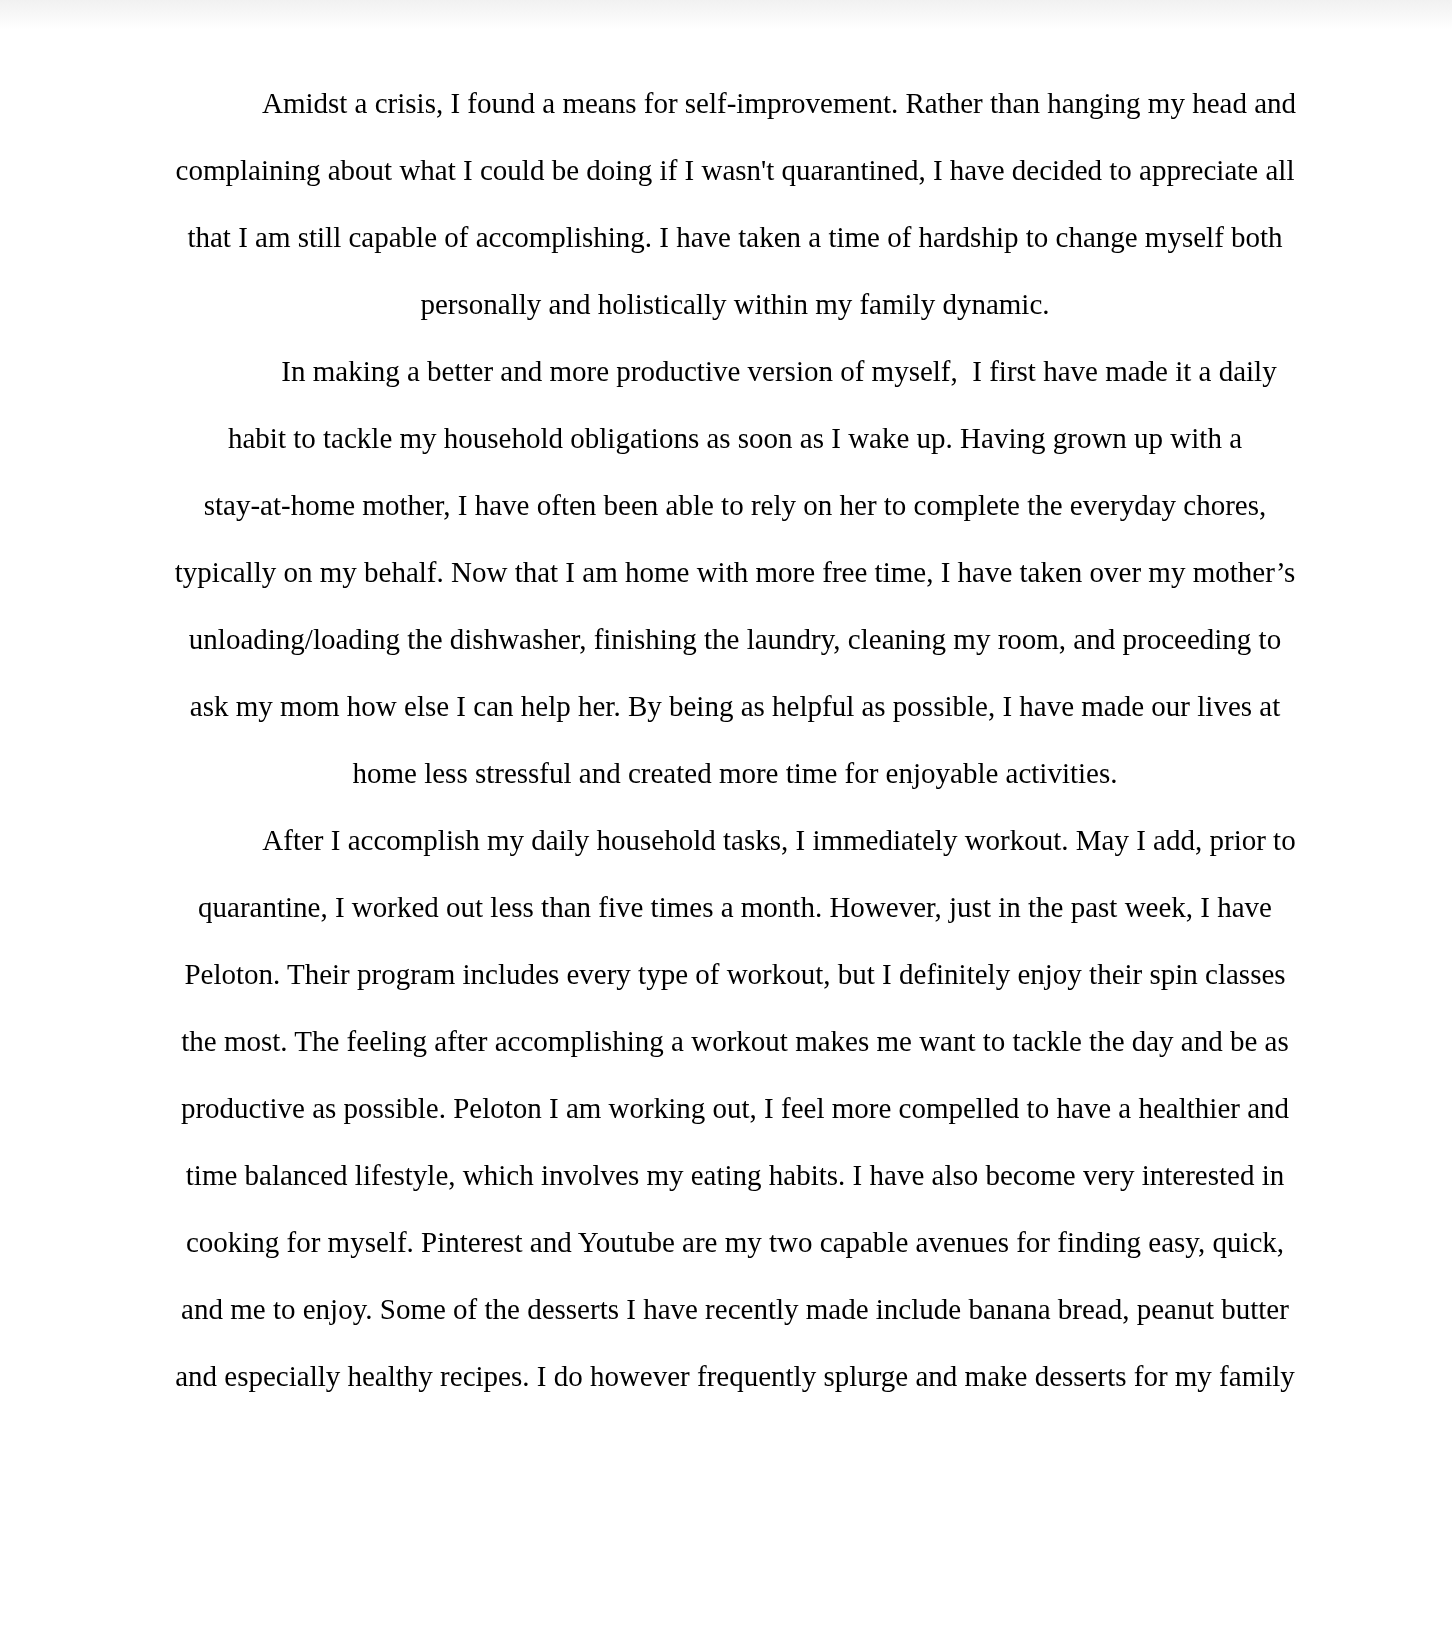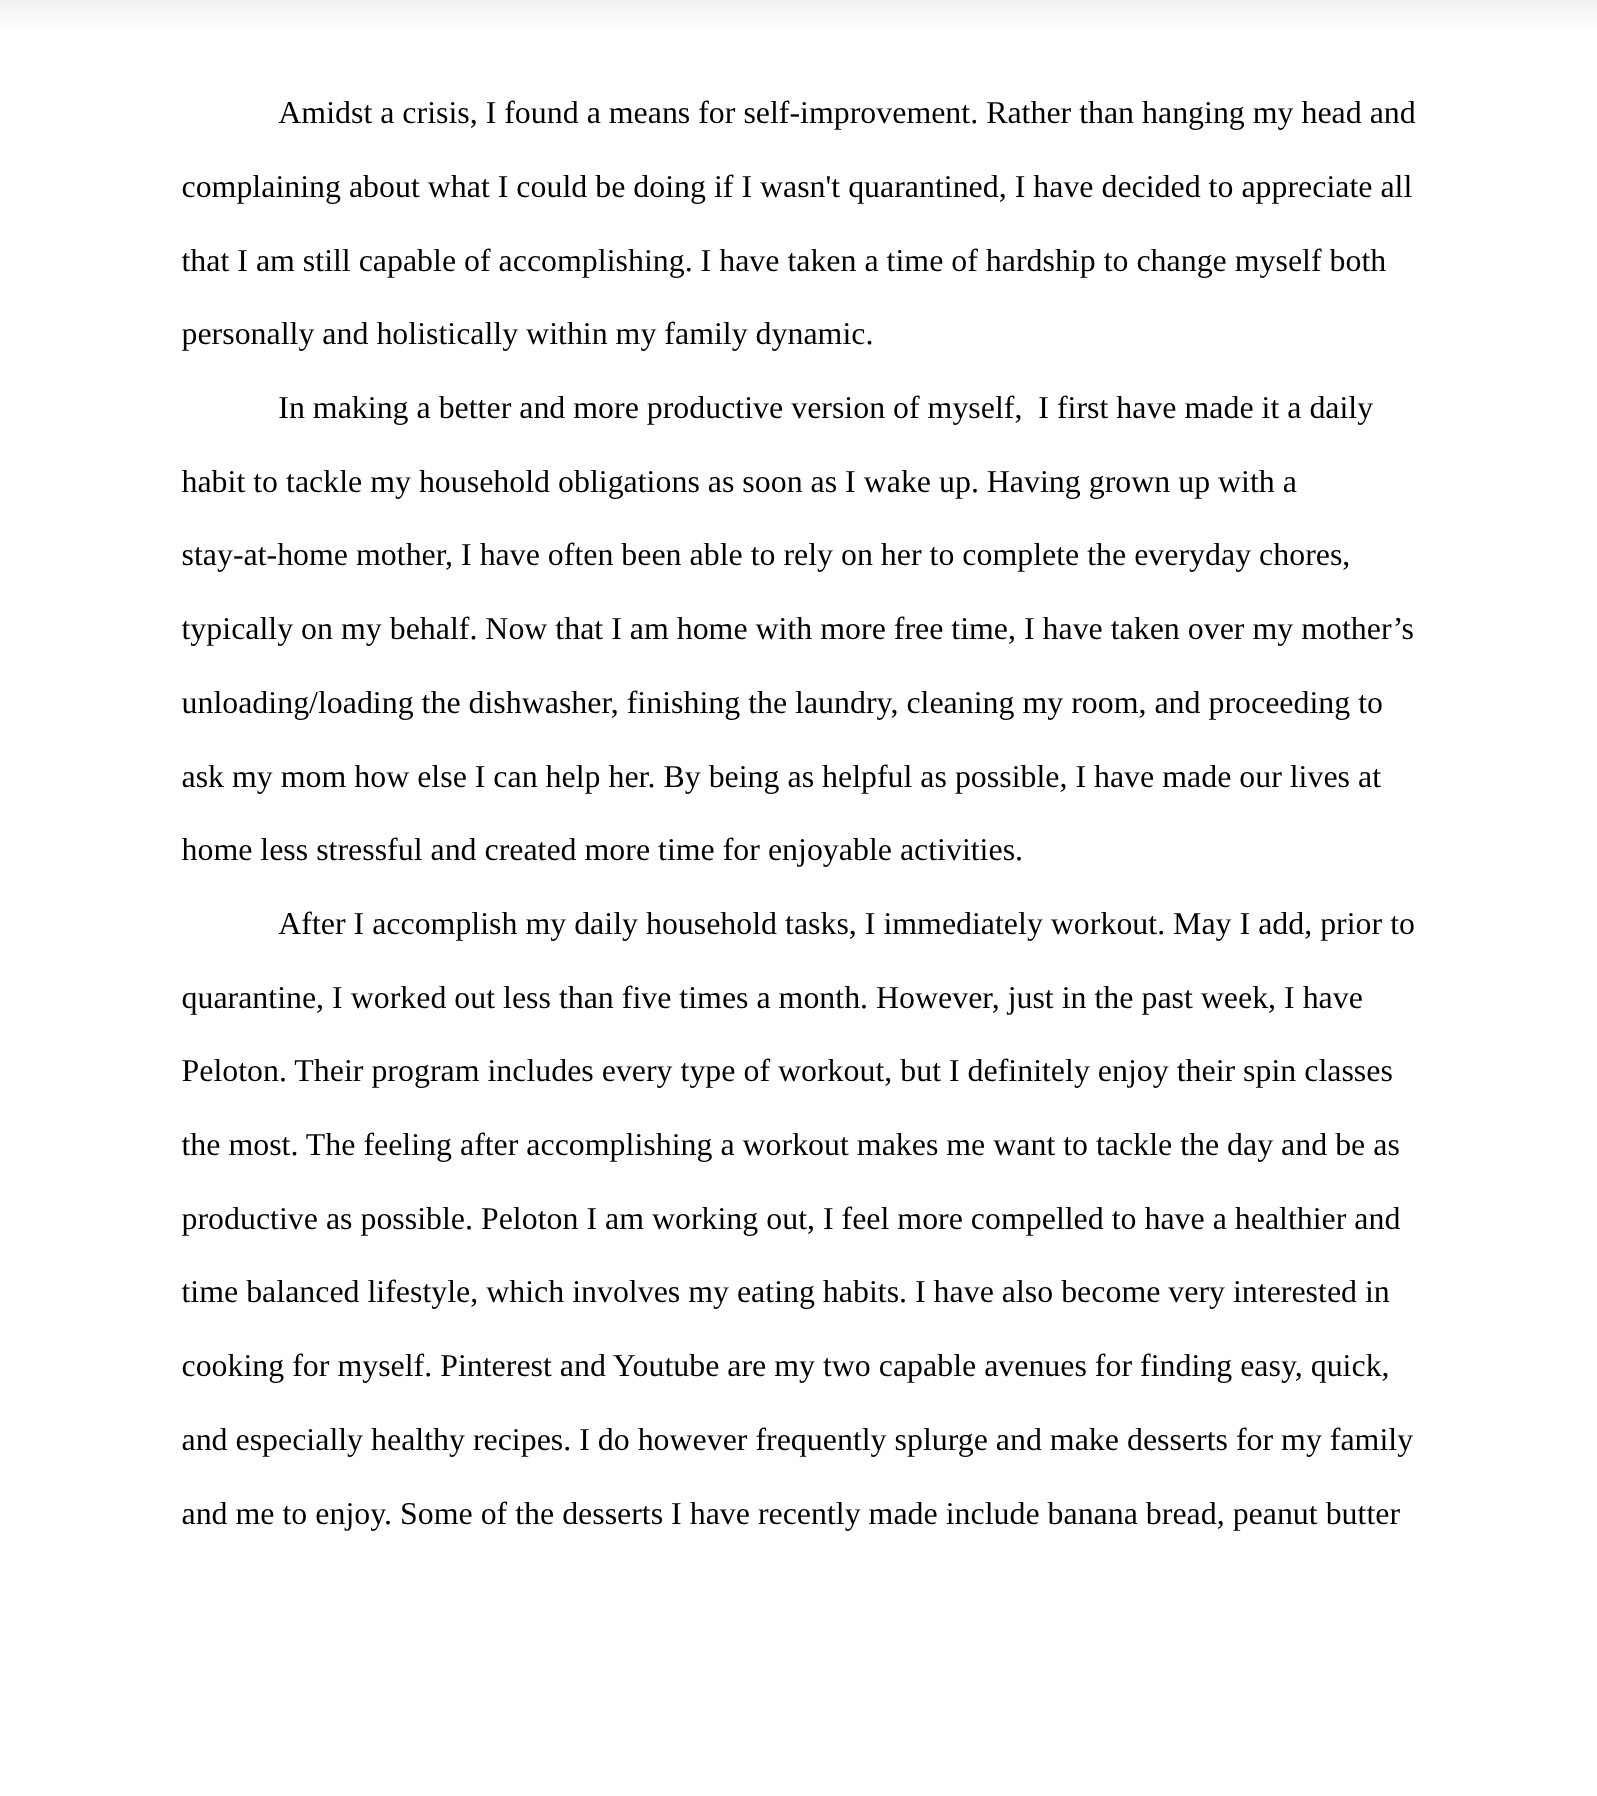--- a/index.html
+++ b/index.html
@@ -27,20 +27,21 @@
   }
   .doc-body {
     position: absolute;
     top: 70px;
     left: 165px;
     width: 1140px;
   }
   .paragraph {
     margin: 0;
     padding: 0;
+    text-align: center;
   }
   .line {
     font-size: 29px;
     line-height: 67px;
     height: 67px;
     white-space: pre;
     color: #000000;
   }
   .line.first {
     padding-left: 88px;
@@ -68,17 +69,17 @@
         <div class="line">home less stressful and created more time for enjoyable activities.</div>
       </div>
       <div class="paragraph">
         <div class="line first">After I accomplish my daily household tasks, I immediately workout. May I add, prior to</div>
         <div class="line">quarantine, I worked out less than five times a month. However, just in the past week, I have</div>
         <div class="line">Peloton. Their program includes every type of workout, but I definitely enjoy their spin classes</div>
         <div class="line">the most. The feeling after accomplishing a workout makes me want to tackle the day and be as</div>
         <div class="line">productive as possible. Peloton I am working out, I feel more compelled to have a healthier and</div>
         <div class="line">time balanced lifestyle, which involves my eating habits. I have also become very interested in</div>
         <div class="line">cooking for myself. Pinterest and Youtube are my two capable avenues for finding easy, quick,</div>
+        <div class="line">and me to enjoy. Some of the desserts I have recently made include banana bread, peanut butter</div>
         <div class="line">and especially healthy recipes. I do however frequently splurge and make desserts for my family</div>
-        <div class="line">and me to enjoy. Some of the desserts I have recently made include banana bread, peanut butter</div>
       </div>
     </main>
 </div>
 
 </body></html>

